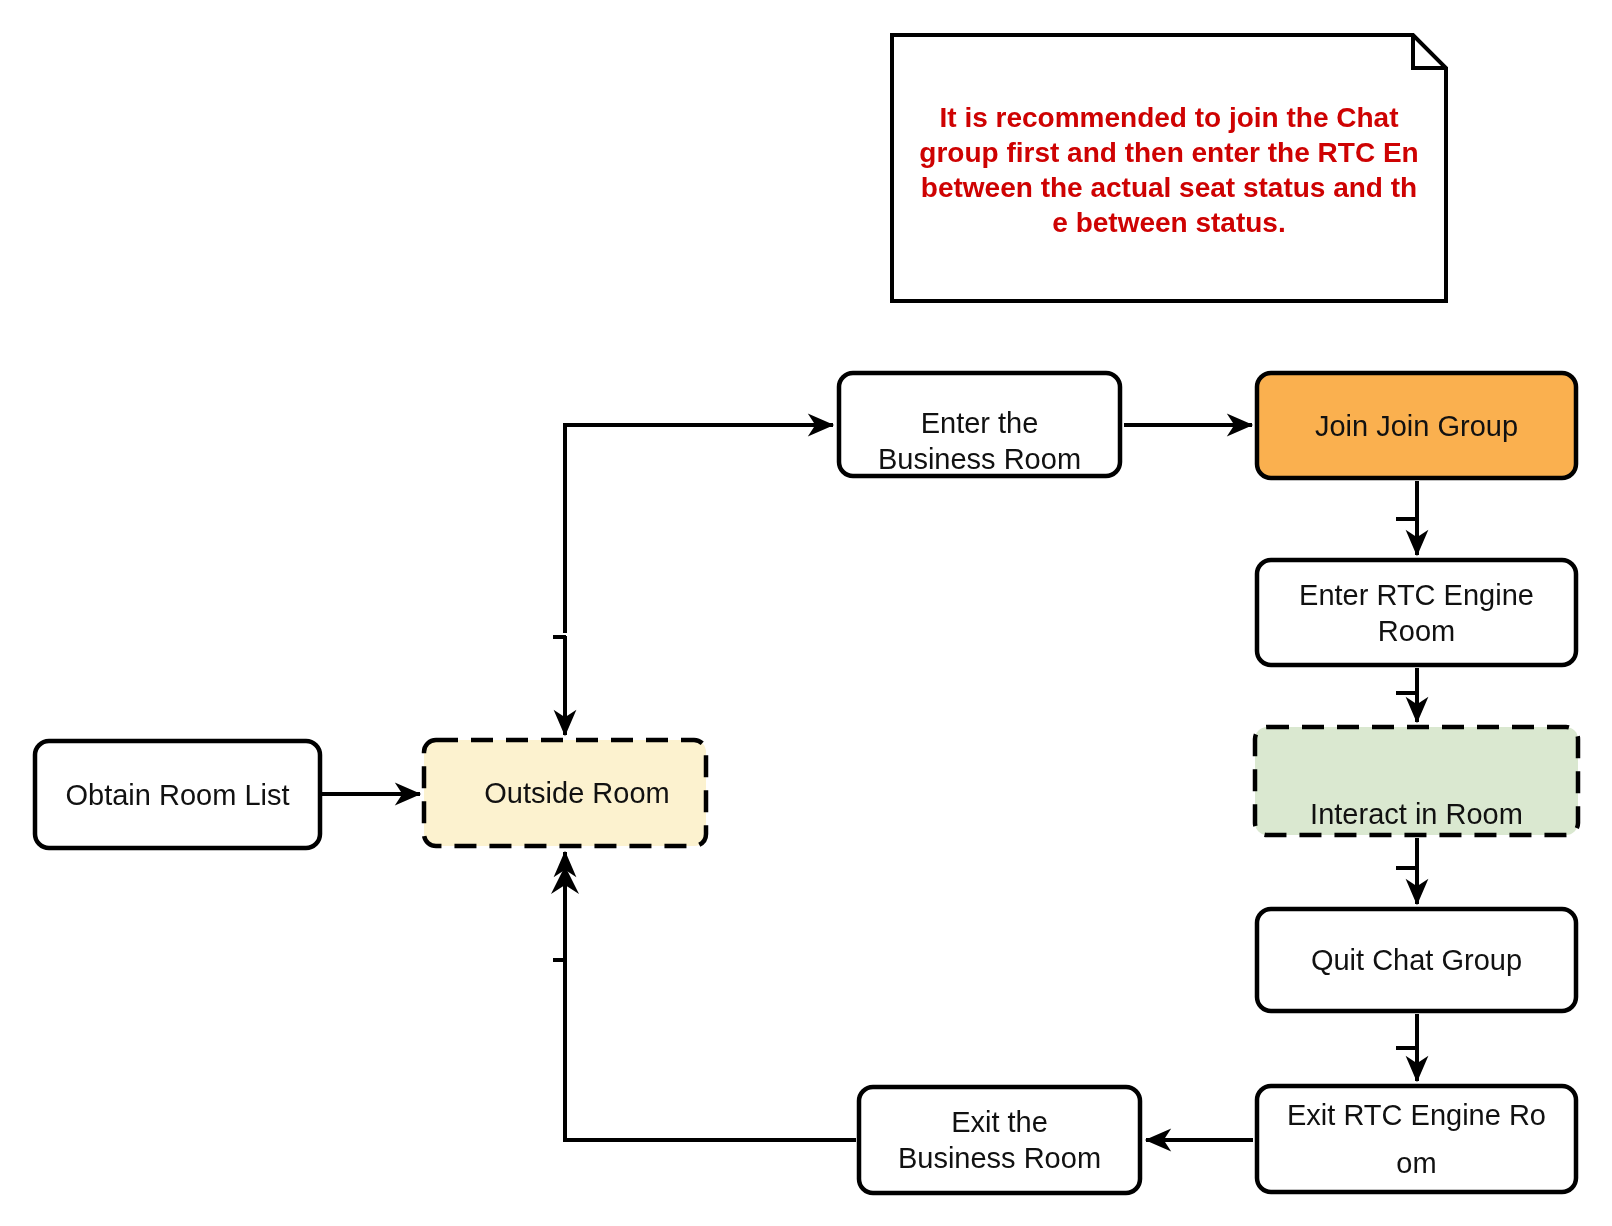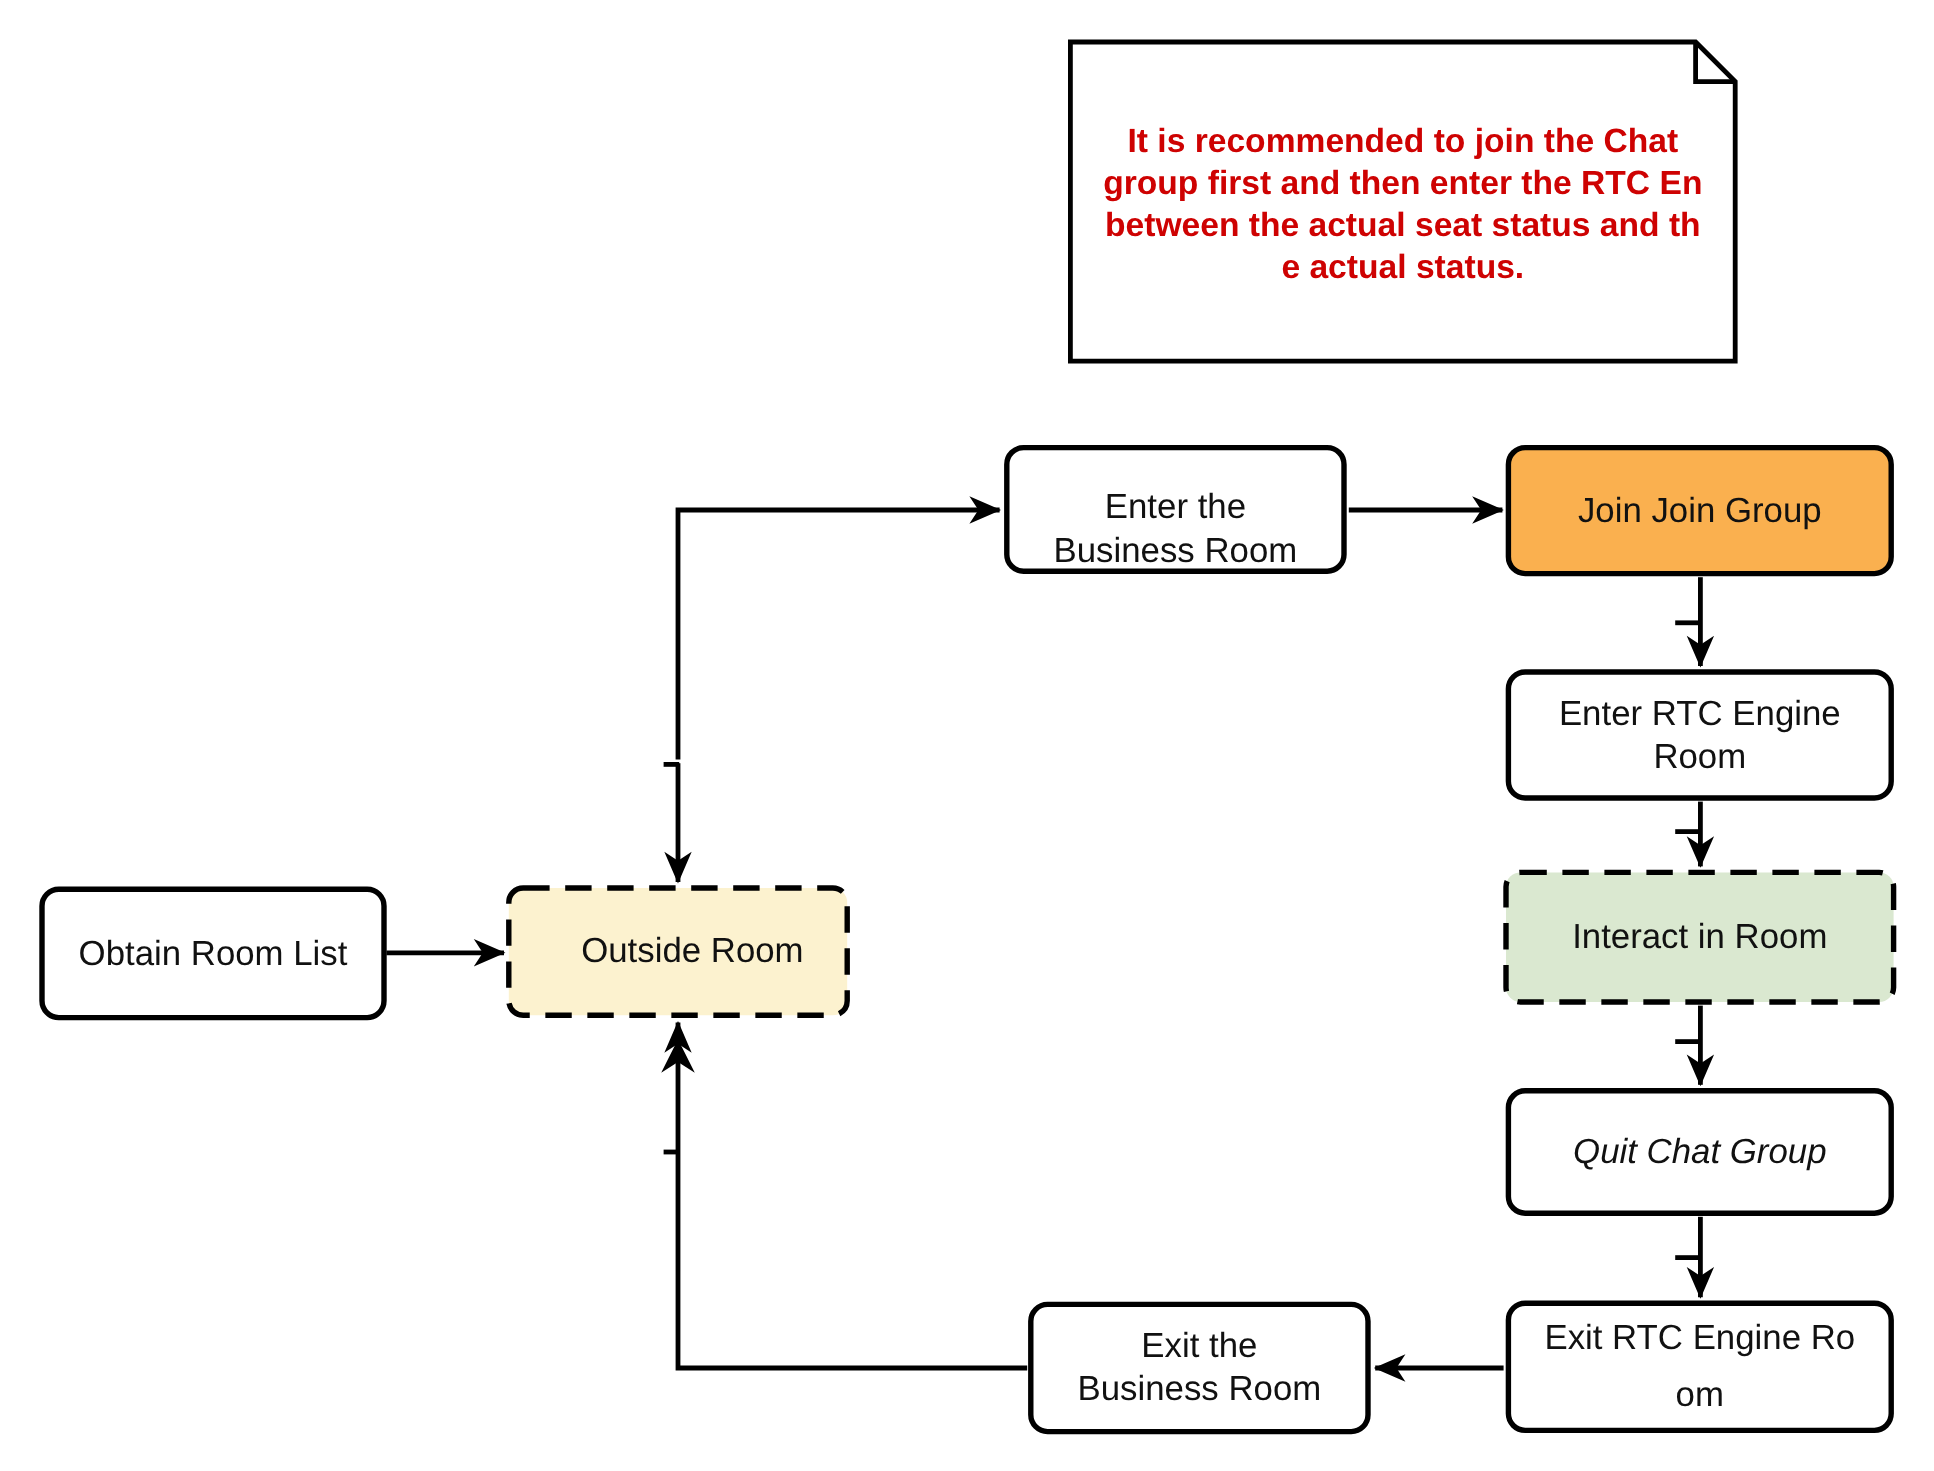--- a/index.html
+++ b/index.html
@@ -41,22 +41,22 @@
     font-weight: 700;
     pointer-events: none;
     white-space: nowrap;
   }
   
   #lbl-obtain          { left: 35px;   top: 741px;  width: 285px; height: 107px; }
   #lbl-outside         { left: 436px;  top: 740px;  width: 282px; height: 106px; }
   #lbl-enter-business  { left: 839px;  top: 389px;  width: 281px; height: 103px; }
   #lbl-join            { left: 1257px; top: 373px;  width: 319px; height: 105px; }
   #lbl-enter-rtc       { left: 1257px; top: 560px;  width: 319px; height: 105px; }
-  #lbl-interact        { left: 1255px; top: 727px;  width: 323px; height: 108px; align-items: center; }
-  #lbl-quit            { left: 1257px; top: 909px;  width: 319px; height: 102px; font-style: italic; }
+  #lbl-interact        { left: 1255px; top: 760px;  width: 323px; height: 108px; align-items: center; }
+  #lbl-quit            { left: 1257px; top: 909px;  width: 319px; height: 102px; }
   #lbl-exit-rtc        { left: 1257px; top: 1086px; width: 319px; height: 106px; gap: 12px; }
   #lbl-exit-business   { left: 859px;  top: 1087px; width: 281px; height: 106px; }
 </style>
 </head>
 <body>
 
 <div id="canvas">
 
   <svg id="wires" viewBox="0 0 1612 1226" xmlns="http://www.w3.org/2000/svg">
     <defs>
@@ -99,21 +99,21 @@
     <rect x="1255" y="727" width="323" height="108" rx="12" stroke="#000" stroke-width="4.5" stroke-dasharray="22 13" fill="#DAE8D0"></rect>
     <rect x="1257" y="909" width="319" height="102" rx="14" fill="#ffffff" stroke="#000" stroke-width="4.5"></rect>
     <rect x="1257" y="1086" width="319" height="106" rx="14" fill="#ffffff" stroke="#000" stroke-width="4.5"></rect>
     <rect x="859" y="1087" width="281" height="106" rx="14" fill="#ffffff" stroke="#000" stroke-width="4.5"></rect>
   </svg>
 
   <div id="note-text" style="color: rgb(206, 2, 2);">
     <div>It is recommended to join the Chat</div>
     <div>group first and then enter the RTC En</div>
     <div>between the actual seat status and th</div>
-    <div>e actual status.</div>
+    <div>e between status.</div>
   </div>
 
   <div class="label" id="lbl-obtain">
     <span>Obtain Room List</span>
   </div>
   <div class="label" id="lbl-outside">
     <span>Outside Room</span>
   </div>
   <div class="label" id="lbl-enter-business">
     <span>Enter the</span>

